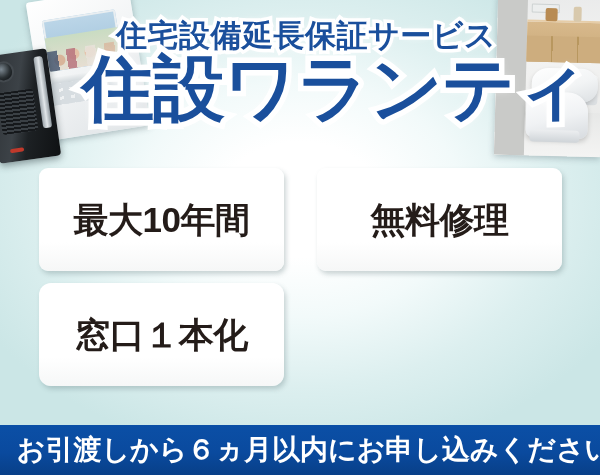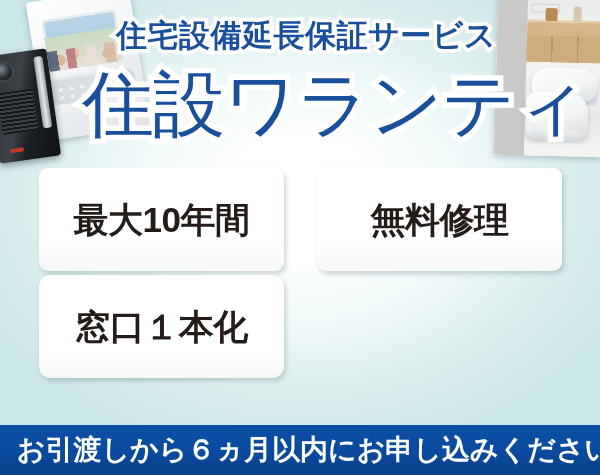--- a/index.html
+++ b/index.html
@@ -142,22 +142,22 @@
     font-size:31px;font-weight:700;letter-spacing:.5px;
     color:#1a4f9c;
     line-height:1;
     white-space:nowrap;
     -webkit-text-stroke:7px #ffffff;
     paint-order:stroke fill;
     text-shadow:0 0 5px #fff,0 0 9px #fff;
     margin-left:28px;
   }
   .maintitle{
-    position:absolute;left:82px;top:68px;width:460px;
-    font-size:72px;font-weight:400;letter-spacing:-1px;
+    position:absolute;left:82px;top:52px;width:460px;
+    font-size:72px;font-weight:700;letter-spacing:-1px;
     color:#1a4f9c;
     line-height:1;
     white-space:nowrap;
     -webkit-text-stroke:11px #ffffff;
     paint-order:stroke fill;
     text-shadow:0 0 6px #fff,0 0 12px #fff;
   }
 
   
   #features{position:absolute;left:0;top:163px;width:600px;height:250px;}
@@ -167,21 +167,21 @@
     border-radius:9px;
     box-shadow:2px 3px 5px rgba(95,120,125,.32);
     display:flex;align-items:center;justify-content:center;
   }
   .fbox span{
     font-size:35px;font-weight:700;color:#241c19;
     letter-spacing:-.5px;white-space:nowrap;line-height:1;
   }
   #fbox-0{left:39px;top:5px;}
   #fbox-1{left:317px;top:5px;justify-content:center;}
-  #fbox-2{left:39px;top:112px;border-radius:12px;}
+  #fbox-2{left:39px;top:120px;border-radius:12px;}
   #fbox-3{left:317px;top:128px;}
 
   
   #cta{
     position:absolute;left:0;bottom:0;width:600px;height:50px;
     background:linear-gradient(180deg,#0b4fa6 0%,#0a4a9e 55%,#083f88 100%);
     display:flex;align-items:center;justify-content:center;padding-left:15px;
   }
   #cta span{
     font-size:28px;font-weight:700;color:#ffffff;

